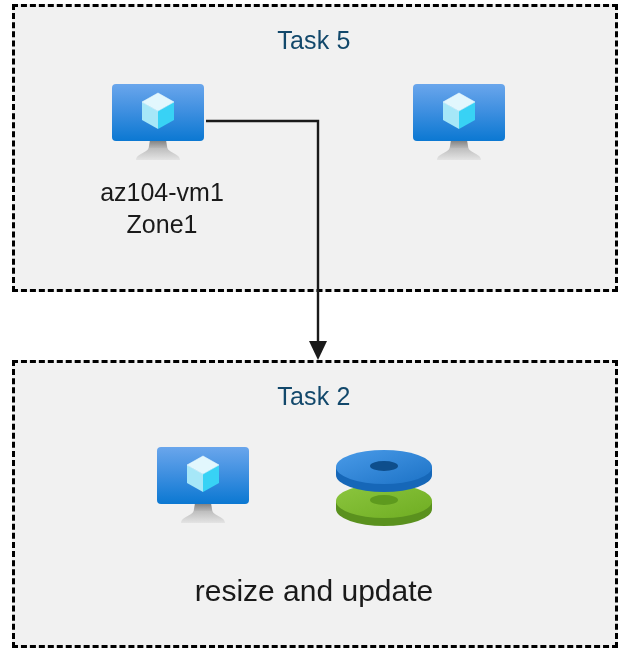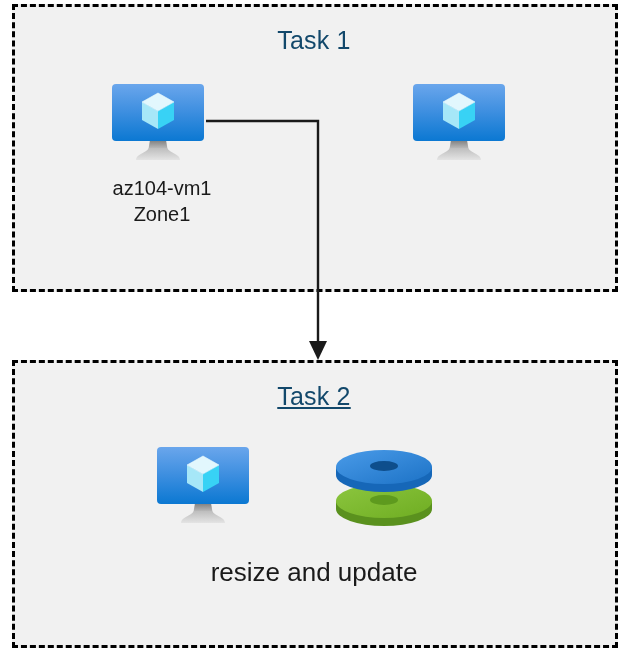--- a/index.html
+++ b/index.html
@@ -49,40 +49,40 @@
     text-align: center;
     color: #12486B;
     font-size: 25px;
     font-family: "Liberation Sans", sans-serif;
     font-weight: 400;
     letter-spacing: 0.2px;
     line-height: 1;
     white-space: nowrap;
   }
   #task1-title { top: 28px; }
-  #task2-title { top: 384px; text-decoration: underline; }
+  #task2-title { top: 384px; }
 
   
   .node-label {
     position: absolute;
     text-align: center;
     color: #1A1A1A;
-    font-size: 20px;
+    font-size: 25px;
     font-family: "Liberation Sans", sans-serif;
     font-weight: 400;
     line-height: 1.28;
     white-space: pre-line;
   }
   #vm1-label { left: 47px;  top: 176px; width: 230px; }
   #vm2-label { left: 347px; top: 176px; width: 230px; }
   #task2-label {
     left: 64px;
-    top: 556px;
+    top: 572px;
     width: 500px;
-    font-size: 26px;
+    font-size: 30px;
   }
 
   
   .vm-icon {
     position: absolute;
   }
   #vm1-icon { left: 110px; top: 82px; }
   #vm2-icon { left: 411px; top: 82px; }
   #vm3-icon { left: 155px; top: 445px; }
 
@@ -103,21 +103,21 @@
     pointer-events: none;
   }
 </style>
 </head>
 <body>
 
 <div class="canvas">
 
   <div class="group-box" id="task1-box"></div>
 
-  <div class="group-title" id="task1-title">Task 1</div>
+  <div class="group-title" id="task1-title">Task 5</div>
 
   <div class="vm-icon" id="vm1-icon">
     <svg width="96" height="84" viewBox="0 0 96 84" xmlns="http://www.w3.org/2000/svg">
       <defs>
         <linearGradient id="scr1" x1="0" y1="0" x2="0" y2="1">
           <stop offset="0%" stop-color="#6AA6EC"></stop>
           <stop offset="48%" stop-color="#3E8FE0"></stop>
           <stop offset="100%" stop-color="#0B78D2"></stop>
         </linearGradient>
         <linearGradient id="stand1" x1="0" y1="0" x2="0" y2="1">

